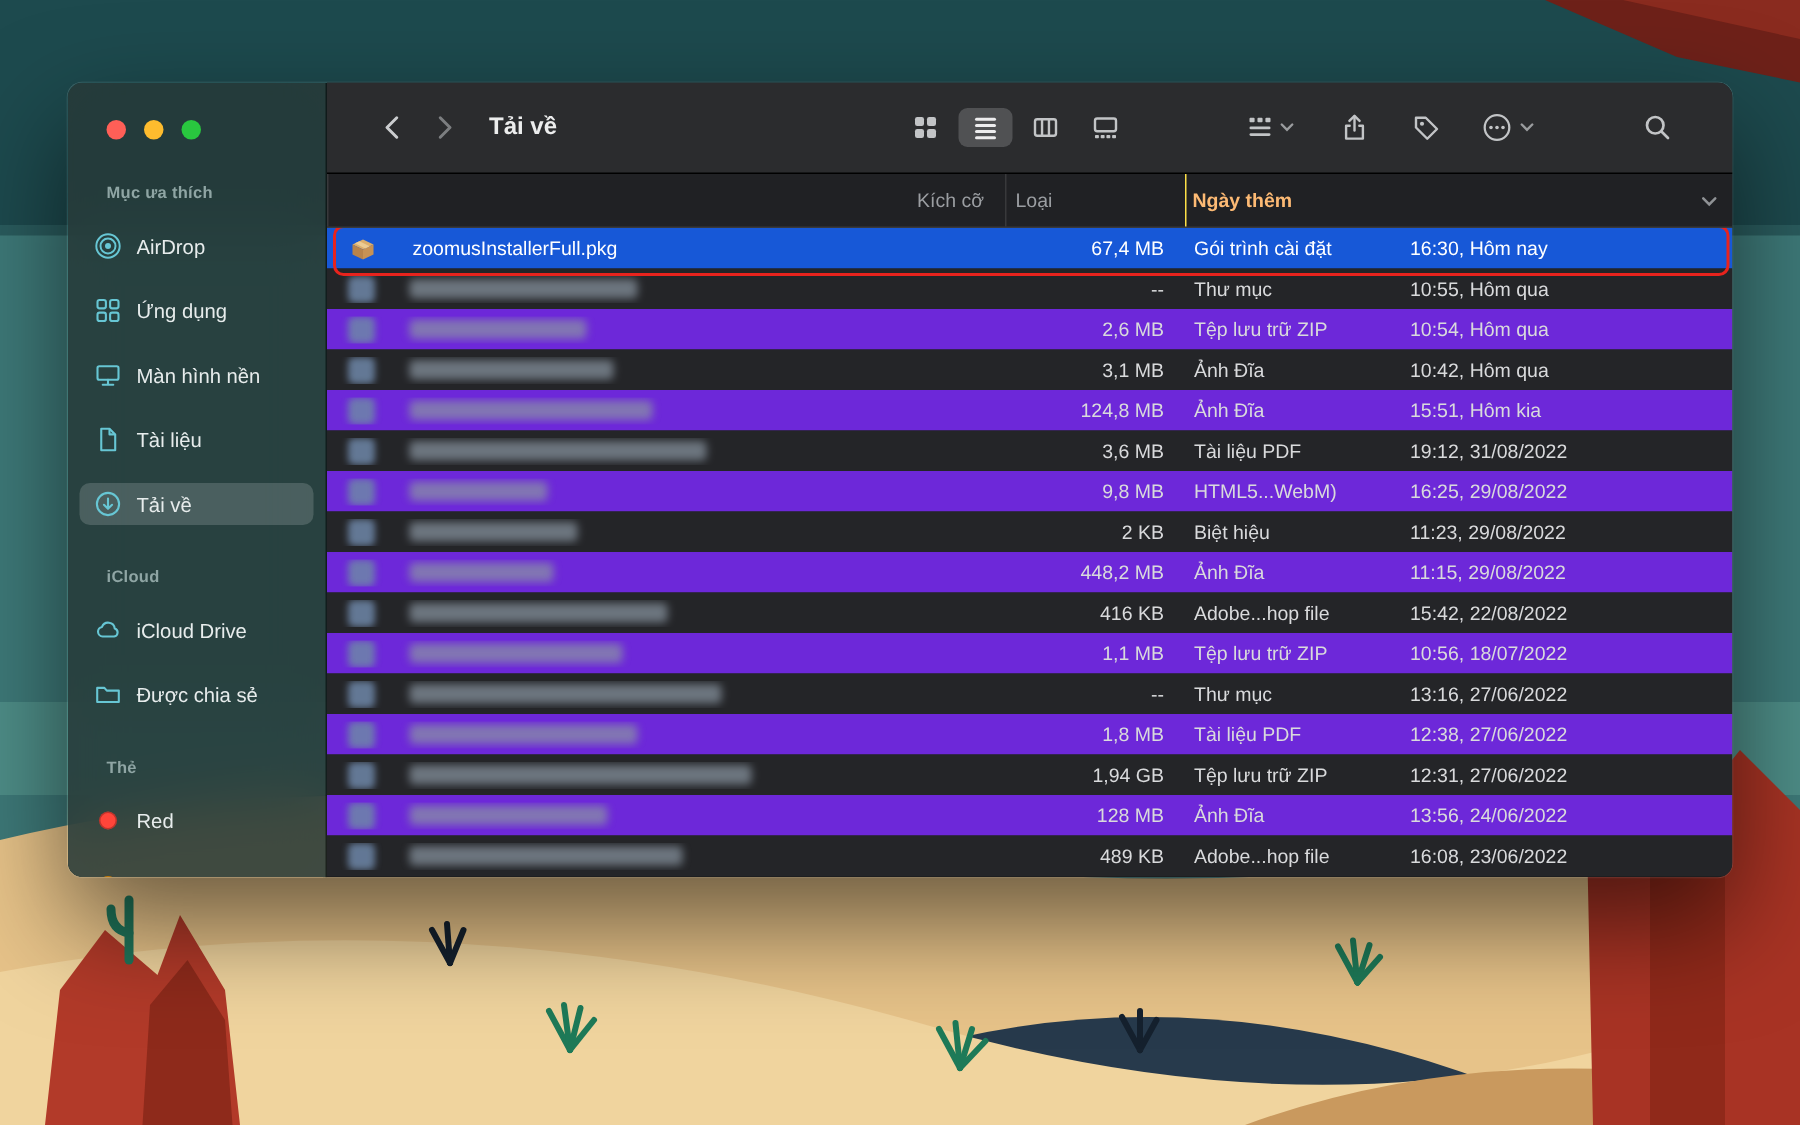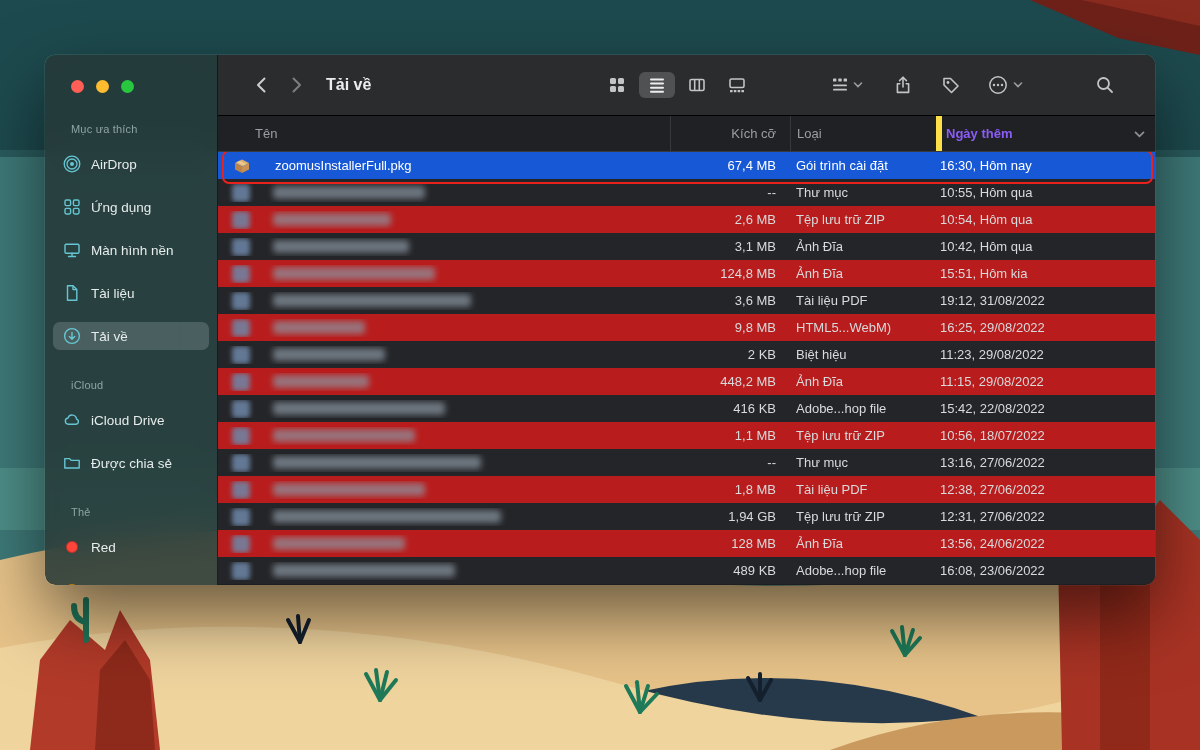--- a/index.html
+++ b/index.html
@@ -22,21 +22,21 @@
     background:rgba(39,57,56,.88);
     backdrop-filter:blur(18px) saturate(1.3);
     -webkit-backdrop-filter:blur(18px) saturate(1.3);
     border-right:1px solid rgba(0,0,0,.55);
     padding-top:25px;overflow:hidden;
   }
   .tl-row{display:flex;gap:12px;padding-left:26px;height:13px}
   .tl{width:13px;height:13px;border-radius:50%;display:inline-block}
   .tl.red{background:#ff5f57}.tl.yellow{background:#febc2e}.tl.green{background:#29c73f}
   .sb-section-title{
-    margin:30px 0 7px 0;padding-left:26px;font-size:11px;font-weight:400;
+    margin:30px 0 7px 0;padding-left:26px;font-size:11px;font-weight:700;
     color:#8fa5a4;letter-spacing:.2px;
   }
   .sb-section-title.later{margin-top:29px}
   .sb-item{
     display:flex;align-items:center;height:28px;margin:15px 8px 6px 8px;
     padding-left:10px;border-radius:7px;color:#e7ecec;font-size:13.5px;
   }
   .sb-item.selected{background:rgba(255,255,255,.16)}
   .sb-icon{width:22px;flex:none;display:flex;align-items:center;color:var(--sb-icon,#67c6d4)}
   .sb-label{margin-left:6px;white-space:nowrap;overflow:hidden;text-overflow:ellipsis}
@@ -67,29 +67,29 @@
   
   .list-header{
     height:35px;flex:none;background:#202124;border-bottom:1px solid #38393b;
     display:grid;grid-template-columns:452px 120px 146px 1fr;
     align-items:center;font-size:13px;color:#9b9ea2;position:relative;
   }
   .lh-cell{height:100%;display:flex;align-items:center;box-sizing:border-box}
   .lh-cell.name{padding-left:37px}
   .lh-cell.size{justify-content:flex-end;padding-right:14px;border-left:1px solid #38393b}
   .lh-cell.kind{padding-left:6px;border-left:1px solid #38393b}
-  .lh-cell.date{padding-left:4px;border-left:6px solid #fde047;color:#8b5cf6;font-weight:700}
+  .lh-cell.date{padding-left:4px;border-left:1px solid #fde047;color:#fdba74;font-weight:700}
   .sort-chev{position:absolute;right:10px;top:50%;transform:translateY(-50%);color:#8f9295}
 
   
   .list-area{flex:1;position:relative;overflow:hidden}
   .file-list{position:absolute;inset:0}
   .row{
     height:27px;display:grid;grid-template-columns:452px 120px 146px 1fr;
-    align-items:center;font-size:13px;color:#d9dadc;background:#b91c1c;
+    align-items:center;font-size:13px;color:#d9dadc;background:#6d28d9;
   }
   .row.alt{background:#242528}
   .row.selected{background:var(--accent,#1758d7);color:#fff}
   .cell{white-space:nowrap;overflow:hidden;text-overflow:ellipsis;box-sizing:border-box}
   .cell.name{display:flex;align-items:center;padding-left:14px;gap:23px}
   .cell.size{text-align:right;padding-right:14px}
   .cell.kind{padding-left:6px}
   .cell.date{padding-left:4px}
   .file-icon{width:20px;height:20px;flex:none;display:flex;align-items:center;justify-content:center}
   .blur-icon{width:18px;height:18px;border-radius:4px;background:#6e87a8;filter:blur(2.5px);opacity:.85;display:none}
@@ -363,21 +363,20 @@
       </button>
       <button class="tb-btn btn-search">
         <svg width="20" height="20" viewBox="0 0 20 20" fill="none" stroke="currentColor" stroke-width="1.8" stroke-linecap="round">
             <circle cx="8.5" cy="8.5" r="5.5"></circle>
             <path d="M12.8,12.8 L17,17"></path>
           </svg>
       </button>
     </div>
 
     <div class="list-header">
-      <div class="lh-cell name">Tên</div>
       <div class="lh-cell size">Kích cỡ</div>
       <div class="lh-cell kind">Loại</div>
       <div class="lh-cell date">Ngày thêm</div>
       <span class="sort-chev">
         <svg width="11" height="8" viewBox="0 0 11 8" fill="none" stroke="currentColor" stroke-width="1.7" stroke-linecap="round">
             <path d="M1.5,1.8 L5.5,5.8 L9.5,1.8"></path>
           </svg>
       </span>
     </div>
 

